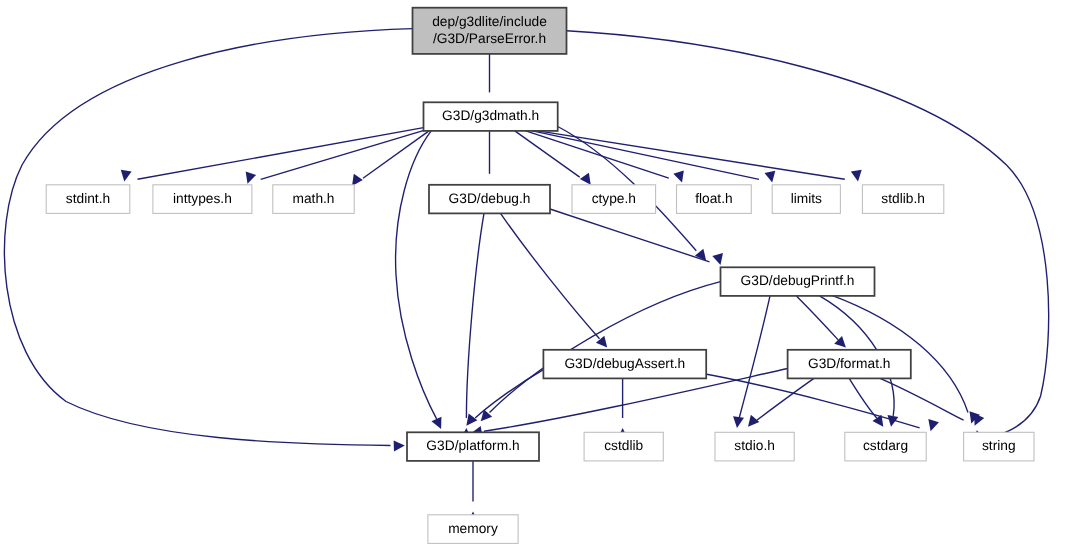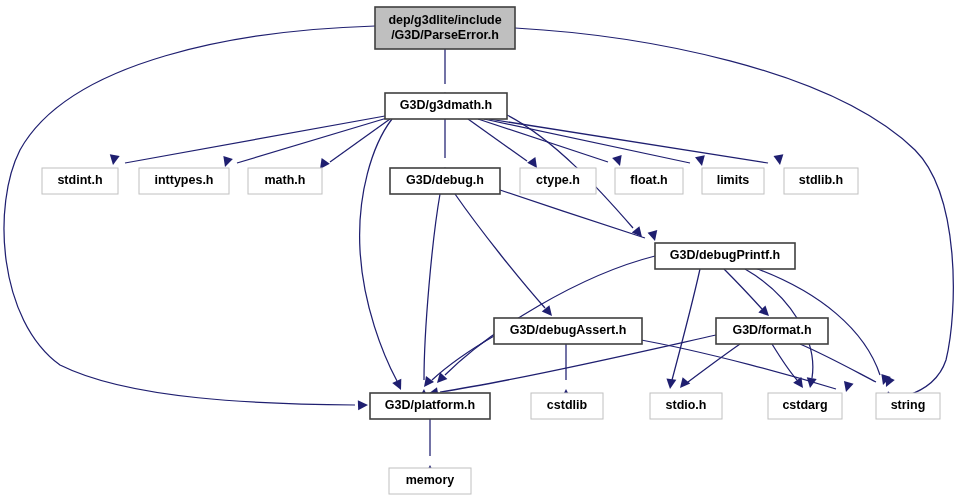--- a/index.html
+++ b/index.html
@@ -11,21 +11,20 @@
   body {
     width: 968px;
     height: 500px;
     font-family: "Liberation Sans", "DejaVu Sans", sans-serif;
     overflow: hidden;
   }
   #graph-root {
     position: relative;
     width: 968px;
     height: 500px;
-    font-weight: bold;
   }
   svg#dep-graph {
     display: block;
     width: 968px;
     height: 500px;
   }
   .node-box {
     fill: #ffffff;
     stroke: #c0c0c0;
     stroke-width: 1px;

